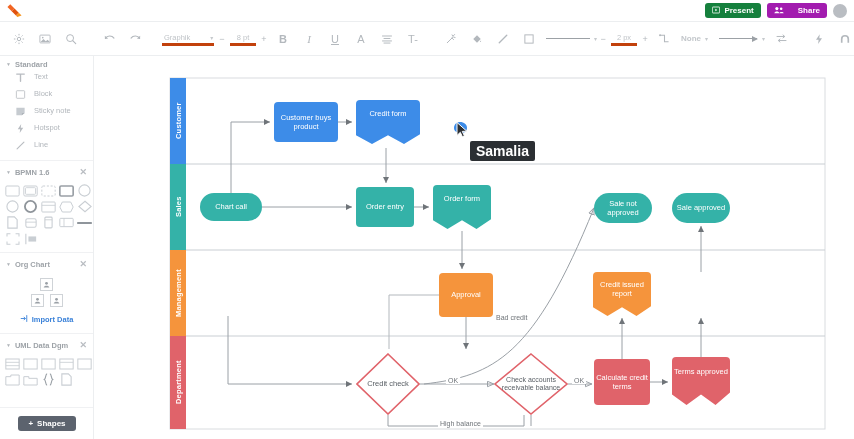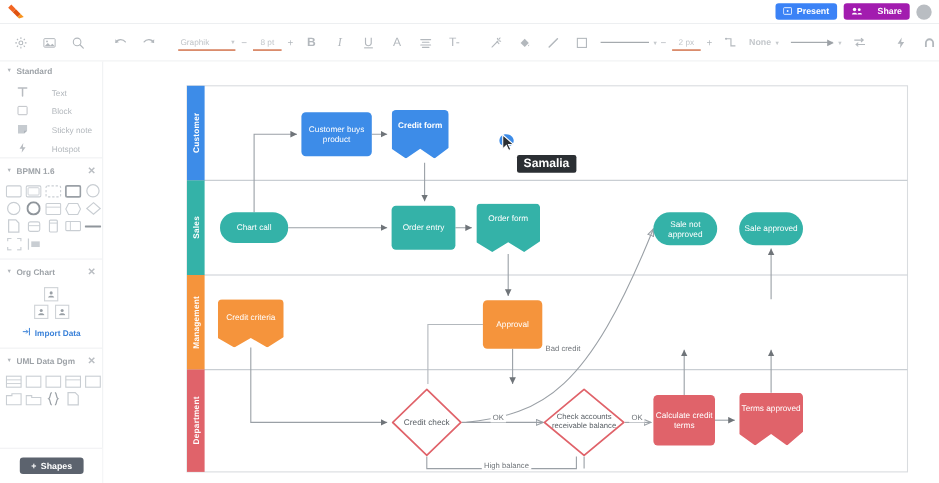--- a/index.html
+++ b/index.html
@@ -18,21 +18,21 @@
     background:#ffffff; border-bottom:1px solid #eceef0;
     display:flex; align-items:center;
   }
   .logo { width:28px; height:22px; display:flex; align-items:center; justify-content:center; }
   .logo svg { display:block; }
   .topbar-right {
     margin-left:auto; display:flex; align-items:center; gap:6px; padding-right:7px;
   }
   .btn-present {
     display:flex; align-items:center; gap:4px;
-    background:#3b82f6; color:#fff; border-radius:3px;
+    background:#15803d; color:#fff; border-radius:3px;
     height:15px; padding:0 7px; font-size:8px; font-weight:bold;
   }
   .btn-share {
     display:flex; align-items:center; gap:14px;
     background:#a21caf; color:#fff; border-radius:3px;
     height:15px; padding:0 7px; font-size:8px; font-weight:bold;
   }
   .avatar { width:14px; height:14px; border-radius:50%; background:#b9bdc2; }
 
   
@@ -46,21 +46,21 @@
   .tb-icon {
     width:20px; height:20px; display:flex; align-items:center; justify-content:center;
     color:#b3b8bd; margin:0 3px;
   }
   .tb-icon svg { display:block; }
   .tb-text {
     font-size:8px; color:#c3c7cb; font-weight:bold;
   }
   .tb-field {
     display:flex; align-items:center; gap:20px;
-    border-bottom:1px solid #c2410c; height:15px; padding:0 2px;
+    border-bottom:3px solid #c2410c; height:15px; padding:0 2px;
     margin:0 2px;
   }
   .tb-field .lbl { font-size:7.5px; color:#c0c4c8; }
   .caret { font-size:6px; color:#c6cacd; }
   .tb-letter { font-size:11px; color:#b3b8bd; font-weight:bold; }
   .tb-letter.ital { font-style:italic; font-weight:normal; font-family:"Liberation Serif",serif;}
   .tb-letter.und { text-decoration:underline; font-weight:normal;}
   .tb-letter.plainA { font-weight:normal; }
   .line-swatch { width:44px; height:1px; background:#9ca1a6; }
   .arrow-swatch { width:38px; height:1px; background:#9ca1a6; position:relative; }
@@ -75,21 +75,21 @@
     background:#fff; border-right:1px solid #eceef0;
     overflow:hidden;
   }
   .sect-head {
     display:flex; align-items:center; height:16px; padding:0 6px;
     font-size:7.5px; color:#9ea3a8; font-weight:bold;
   }
   .sect-head .tri { font-size:5px; margin-right:4px; color:#b0b5ba; }
   .sect-head .x { margin-left:auto; color:#b9bdc2; font-size:9px; }
   .std-item {
-    display:flex; align-items:flex-end; height:17px; padding:0 6px 0 14px; gap:20px;
+    display:flex; align-items:flex-start; height:17px; padding:0 6px 0 14px; gap:7px;
   }
   .std-item .ic { width:13px; display:flex; justify-content:center; color:#b8bcc1; }
   .std-item .nm { font-size:7.5px; color:#b2b7bc; }
   .shape-grid {
     display:grid; grid-template-columns:repeat(5,1fr);
     gap:3px; padding:4px 5px;
   }
   .sh { height:13px; display:flex; align-items:center; justify-content:center; }
   .sh svg { display:block; }
   .panel-sep { height:1px; background:#f0f1f3; margin:3px 0; }
@@ -119,21 +119,21 @@
     writing-mode:vertical-rl; transform:rotate(180deg); letter-spacing:.2px;
   }
   .node {
     position:absolute; color:#fff; display:flex; align-items:center; justify-content:center;
     text-align:center; font-size:7.5px; line-height:1.25; padding:2px;
   }
   .edge-label {
     position:absolute; font-size:7px; color:#6f7479; background:#fff; padding:0 2px;
   }
   .cursor-tip {
-    position:absolute; background:#2b2f33; color:#fff; font-size:11px; font-weight:bold;
+    position:absolute; background:#2b2f33; color:#fff; font-size:14px; font-weight:bold;
     padding:2px 6px; border-radius:2px;
   }
 </style>
 </head>
 <body>
 
 <div class="app">
 
   <div class="topbar">
     <div class="logo">
@@ -357,20 +357,28 @@
       <span class="nm">Sticky note</span>
     </div>
     <div class="std-item">
       <span class="ic">
           <svg width="11" height="11" viewBox="0 0 16 16">
             <path d="M9 1.5 L4 9 H7.5 L6.8 14.5 L12 7 H8.4 Z" fill="currentColor"></path>
           </svg>
         </span>
       <span class="nm">Hotspot</span>
     </div>
+    <div class="std-item">
+      <span class="ic">
+          <svg width="11" height="11" viewBox="0 0 16 16">
+            <path d="M3 13 L13 3" stroke="currentColor" stroke-width="1.6" stroke-linecap="round"></path>
+          </svg>
+        </span>
+      <span class="nm">Line</span>
+    </div>
 
     <div class="panel-sep"></div>
 
     <div class="sect-head">
       <span class="tri">▼</span>
       <span>BPMN 1.6</span>
       <span class="x">✕</span>
     </div>
     <div class="shape-grid">
       <div class="sh">
@@ -638,39 +646,39 @@
         </g>
       </svg>
 
       <div class="lane-label" style="left:76px;top:22px;height:86px;">Customer</div>
       <div class="lane-label" style="left:76px;top:108px;height:86px;">Sales</div>
       <div class="lane-label" style="left:76px;top:194px;height:86px;">Management</div>
       <div class="lane-label" style="left:76px;top:280px;height:93px;">Department</div>
 
       <div class="node" style="left:180px;top:46px;width:64px;height:40px;background:#3d8ce8;border-radius:4px;">Customer buys product</div>
 
-      <div class="node" style="left:262px;top:44px;width:52px;height:44px;background:#3d8ce8;border-radius:4px 4px 0 0;
-                  clip-path:polygon(0 0,100% 0,100% 78%,75% 100%,50% 80%,25% 100%,0 80%);align-items:flex-start;padding-top:9px;font-weight:bold;">Credit form</div>
+      <div class="node" style="left:262px;top:44px;width:64px;height:44px;background:#3d8ce8;border-radius:4px 4px 0 0;
+                  clip-path:polygon(0 0,100% 0,100% 78%,75% 100%,50% 80%,25% 100%,0 80%);align-items:flex-start;padding-top:9px;">Credit form</div>
 
       <div class="node" style="left:106px;top:137px;width:62px;height:28px;background:#34b2a8;border-radius:14px;">Chart call</div>
 
       <div class="node" style="left:262px;top:131px;width:58px;height:40px;background:#34b2a8;border-radius:4px;">Order entry</div>
 
       <div class="node" style="left:339px;top:129px;width:58px;height:44px;background:#34b2a8;border-radius:4px 4px 0 0;
                   clip-path:polygon(0 0,100% 0,100% 78%,75% 100%,50% 80%,25% 100%,0 80%);align-items:flex-start;padding-top:9px;">Order form</div>
 
       <div class="node" style="left:578px;top:137px;width:58px;height:30px;background:#34b2a8;border-radius:15px;">Sale approved</div>
 
       <div class="node" style="left:500px;top:137px;width:58px;height:30px;background:#34b2a8;border-radius:15px;">Sale not approved</div>
 
-      <div class="node" style="left:104px;top:216px;width:60px;height:44px;background:#f5943c;border-radius:4px 4px 0 0;
-                  clip-path:polygon(0 0,100% 0,100% 78%,75% 100%,50% 80%,25% 100%,0 80%);align-items:flex-start;padding-top:12px;">Credit criteria</div>
 
       <div class="node" style="left:345px;top:217px;width:54px;height:44px;background:#f5943c;border-radius:4px;">Approval</div>
 
+      <div class="node" style="left:499px;top:216px;width:58px;height:44px;background:#f5943c;border-radius:4px 4px 0 0;
+                  clip-path:polygon(0 0,100% 0,100% 78%,75% 100%,50% 80%,25% 100%,0 80%);align-items:flex-start;padding-top:8px;">Credit issued report</div>
 
       <div style="position:absolute;left:262px;top:297px;width:64px;height:62px;">
         <svg width="64" height="62" style="position:absolute;left:0;top:0;">
           <path d="M32 1 L63 31 L32 61 L1 31 Z" fill="none" stroke="#e0636a" stroke-width="1.6"></path>
         </svg>
         <div class="node" style="left:0;top:0;width:64px;height:62px;color:#5a6066;">Credit check</div>
       </div>
 
       <div style="position:absolute;left:400px;top:297px;width:74px;height:62px;">
         <svg width="74" height="62" style="position:absolute;left:0;top:0;">

